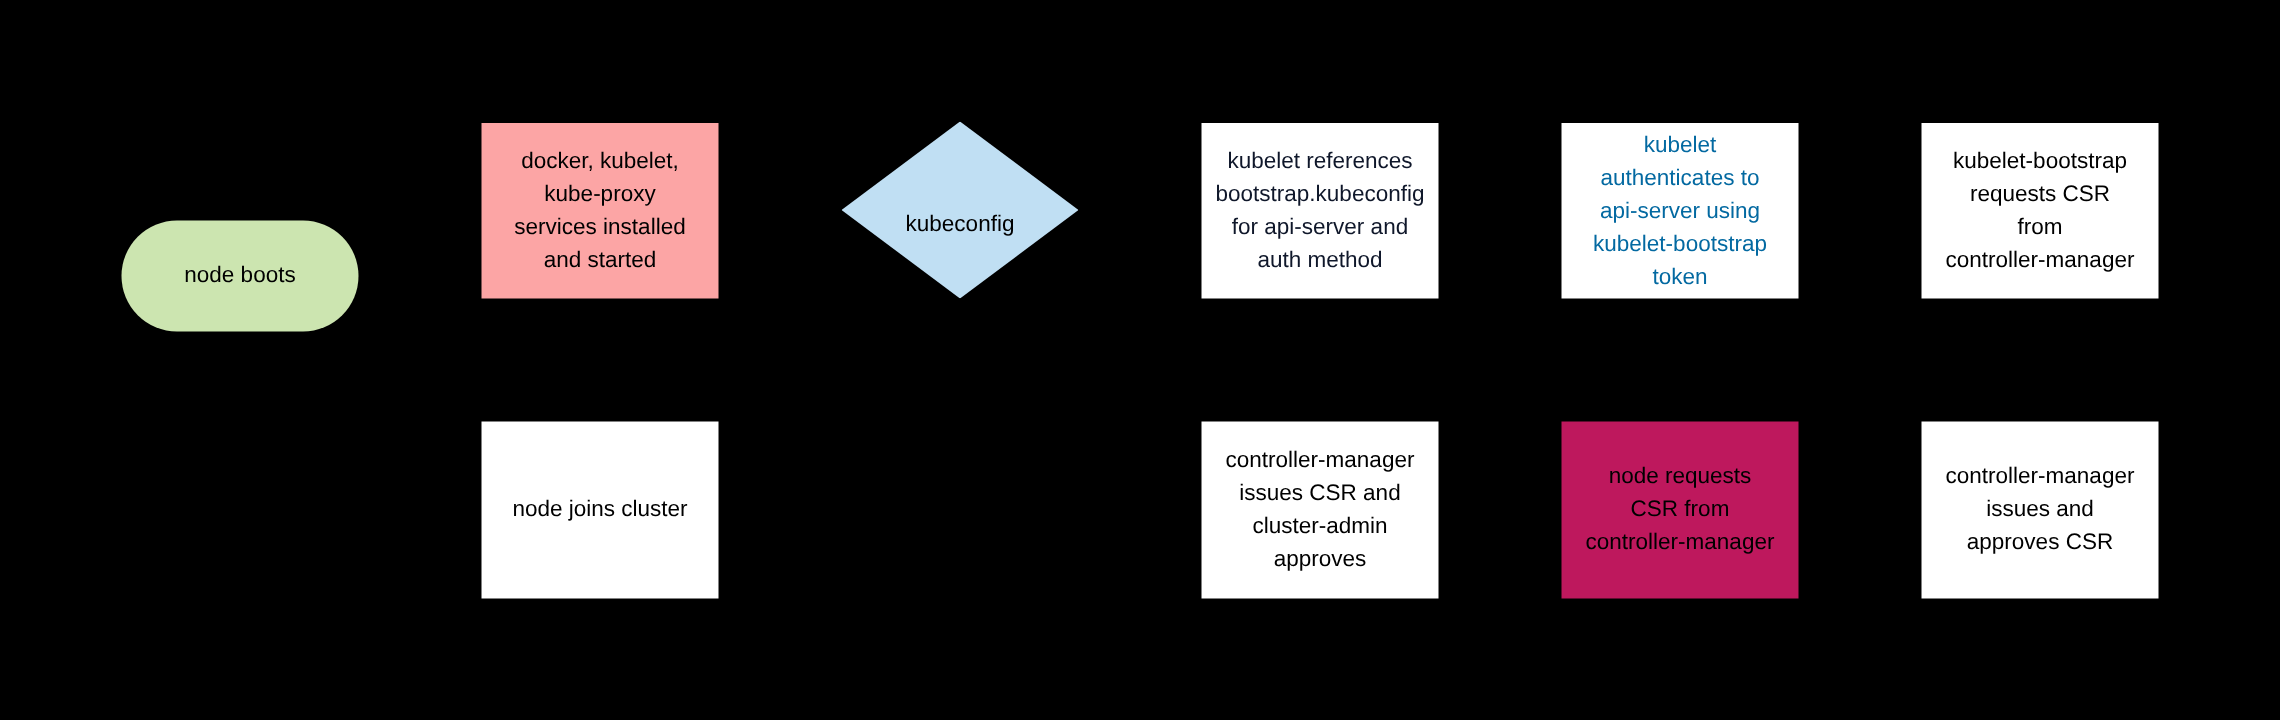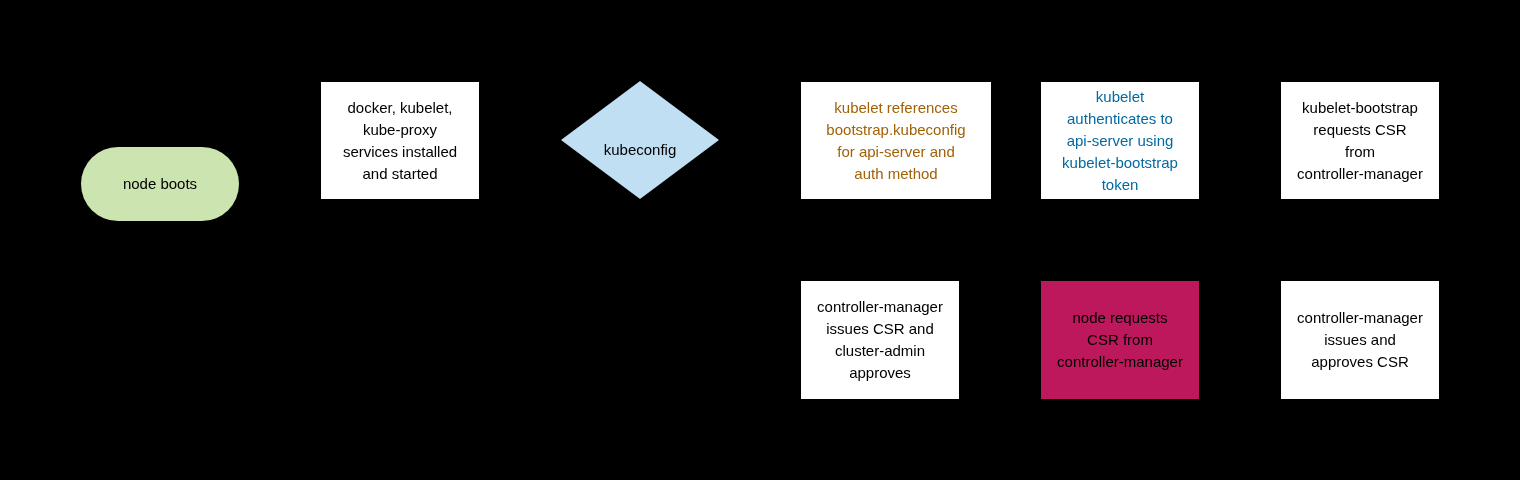--- a/index.html
+++ b/index.html
@@ -45,38 +45,39 @@
   }
   .node.process .label { width: 172px; }
   .node.terminator .label { width: 170px; }
   .node.decision .label { width: 120px; margin-top: 20px; }
 </style>
 </head>
 <body>
 
 <div id="canvas" style="background: rgb(0, 0, 0);">
     <div class="node terminator" style="left: 81px; top: 103px; width: 158px; height: 74px; background: rgb(204, 229, 176); color: rgb(0, 0, 0); margin-top: 44px;"><span class="label">node boots</span></div>
-    <div class="node process" style="left: 321px; top: 82px; width: 158px; height: 117px; background: #ffffff; color: rgb(0, 0, 0);"><span class="label">docker, kubelet,
+    <div class="node process" style="left: 321px; top: 82px; width: 158px; height: 117px; background: #fca5a5; color: rgb(0, 0, 0);"><span class="label">docker, kubelet,
 kube-proxy
 services installed
 and started</span></div>
     <div class="node decision" style="left: 561px; top: 81px; width: 158px; height: 118px; background: rgb(192, 223, 243); color: rgb(0, 0, 0);"><span class="label">kubeconfig</span></div>
-    <div class="node process" style="left: 801px; top: 82px; width: 190px; height: 117px; background: rgb(255, 255, 255); color: #a16207;"><span class="label">kubelet references
+    <div class="node process" style="left: 801px; top: 82px; width: 158px; height: 117px; background: rgb(255, 255, 255); color: #0f172a;"><span class="label">kubelet references
 bootstrap.kubeconfig
 for api-server and
 auth method</span></div>
     <div class="node process" style="left: 1041px; top: 82px; width: 158px; height: 117px; background: rgb(255, 255, 255); color: #0369a1;"><span class="label">kubelet
 authenticates to
 api-server using
 kubelet-bootstrap
 token</span></div>
     <div class="node process" style="left: 1281px; top: 82px; width: 158px; height: 117px; background: rgb(255, 255, 255); color: rgb(0, 0, 0);"><span class="label">kubelet-bootstrap
 requests CSR
 from
 controller-manager</span></div>
+    <div class="node process" style="left: 321px; top: 281px; width: 158px; height: 118px; background: rgb(255, 255, 255); color: rgb(0, 0, 0);"><span class="label">node joins cluster</span></div>
     <div class="node process" style="left: 801px; top: 281px; width: 158px; height: 118px; background: rgb(255, 255, 255); color: rgb(0, 0, 0);"><span class="label">controller-manager
 issues CSR and
 cluster-admin
 approves</span></div>
     <div class="node process" style="left: 1041px; top: 281px; width: 158px; height: 118px; background: #be185d; color: rgb(0, 0, 0);"><span class="label">node requests
 CSR from
 controller-manager</span></div>
     <div class="node process" style="left: 1281px; top: 281px; width: 158px; height: 118px; background: rgb(255, 255, 255); color: rgb(0, 0, 0);"><span class="label">controller-manager
 issues and
 approves CSR</span></div>

